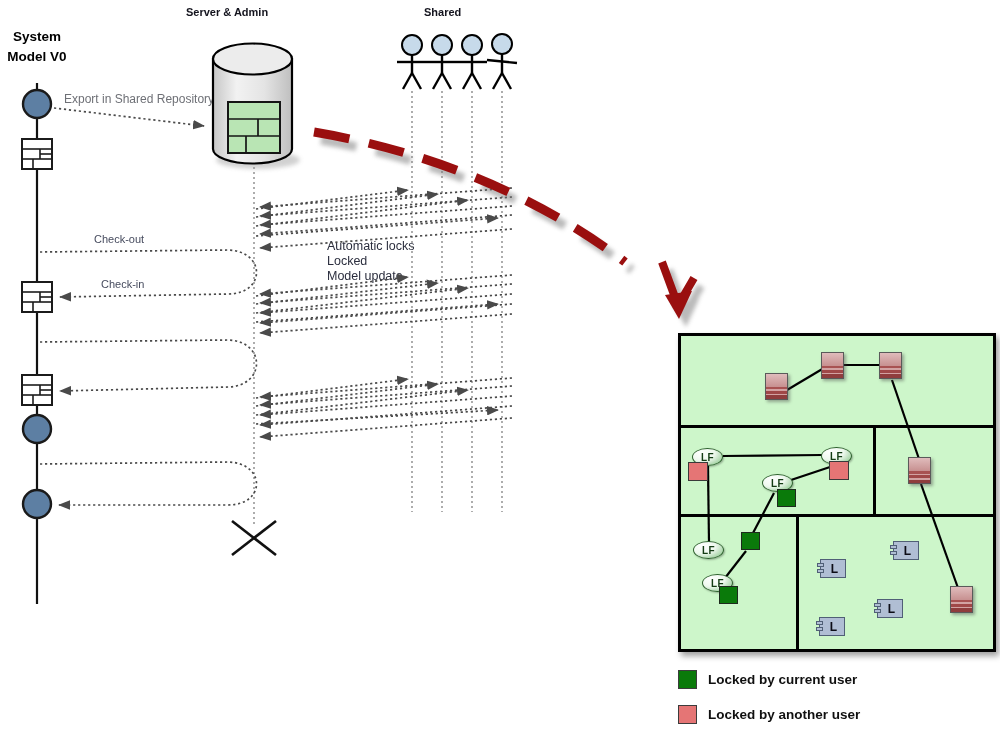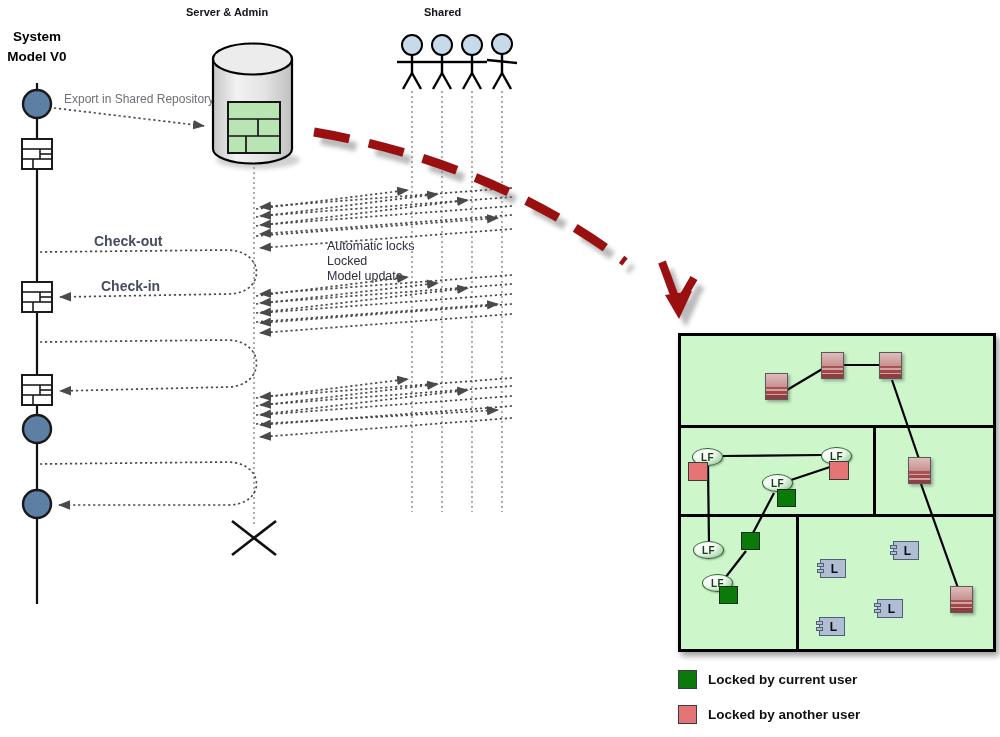--- a/index.html
+++ b/index.html
@@ -2,21 +2,21 @@
 <html><head>
 <meta charset="utf-8">
 <style>
   html,body{margin:0;padding:0;background:#fff;}
   .stage{position:relative;width:1000px;height:737px;background:#ffffff;overflow:hidden;
          font-family:"Liberation Sans",sans-serif;}
   .lbl{position:absolute;white-space:nowrap;}
   .title{font-weight:bold;font-size:11px;color:#13131d;}
   .gray-title{font-weight:bold;font-size:13.5px;color:#000000;line-height:1.45;text-align:center;white-space:normal;}
   .small-lbl{font-size:12px;color:#6e7076;}
-  .mid-lbl{font-size:14px;color:#464b5e;font-weight:bold;}
+  .mid-lbl{font-size:11px;color:#464b5e;}
   .events{font-size:12.5px;color:#2b2e3e;line-height:1.18;}
   svg.canvas{position:absolute;left:0;top:0;z-index:2;pointer-events:none;}
   .dot{stroke:#4a4a4a;stroke-width:1.7;stroke-dasharray:2.2 2.8;fill:none;}
   .ma{marker-end:url(#mAh);}
   .life{stroke:#8a8a8a;stroke-width:1.4;stroke-dasharray:2 3;fill:none;}
   .panel{position:absolute;left:678px;top:333px;width:318px;height:319px;background:#cdf6ca;
          border:3px solid #000;box-sizing:border-box;z-index:1;box-shadow:3px 4px 6px rgba(0,0,0,.38);}
   .divider{position:absolute;background:#000;}
   .icon-abs{position:absolute;z-index:3;}
   .striped-box{width:23px;height:27px;border:1px solid #5a5a5a;box-sizing:border-box;

